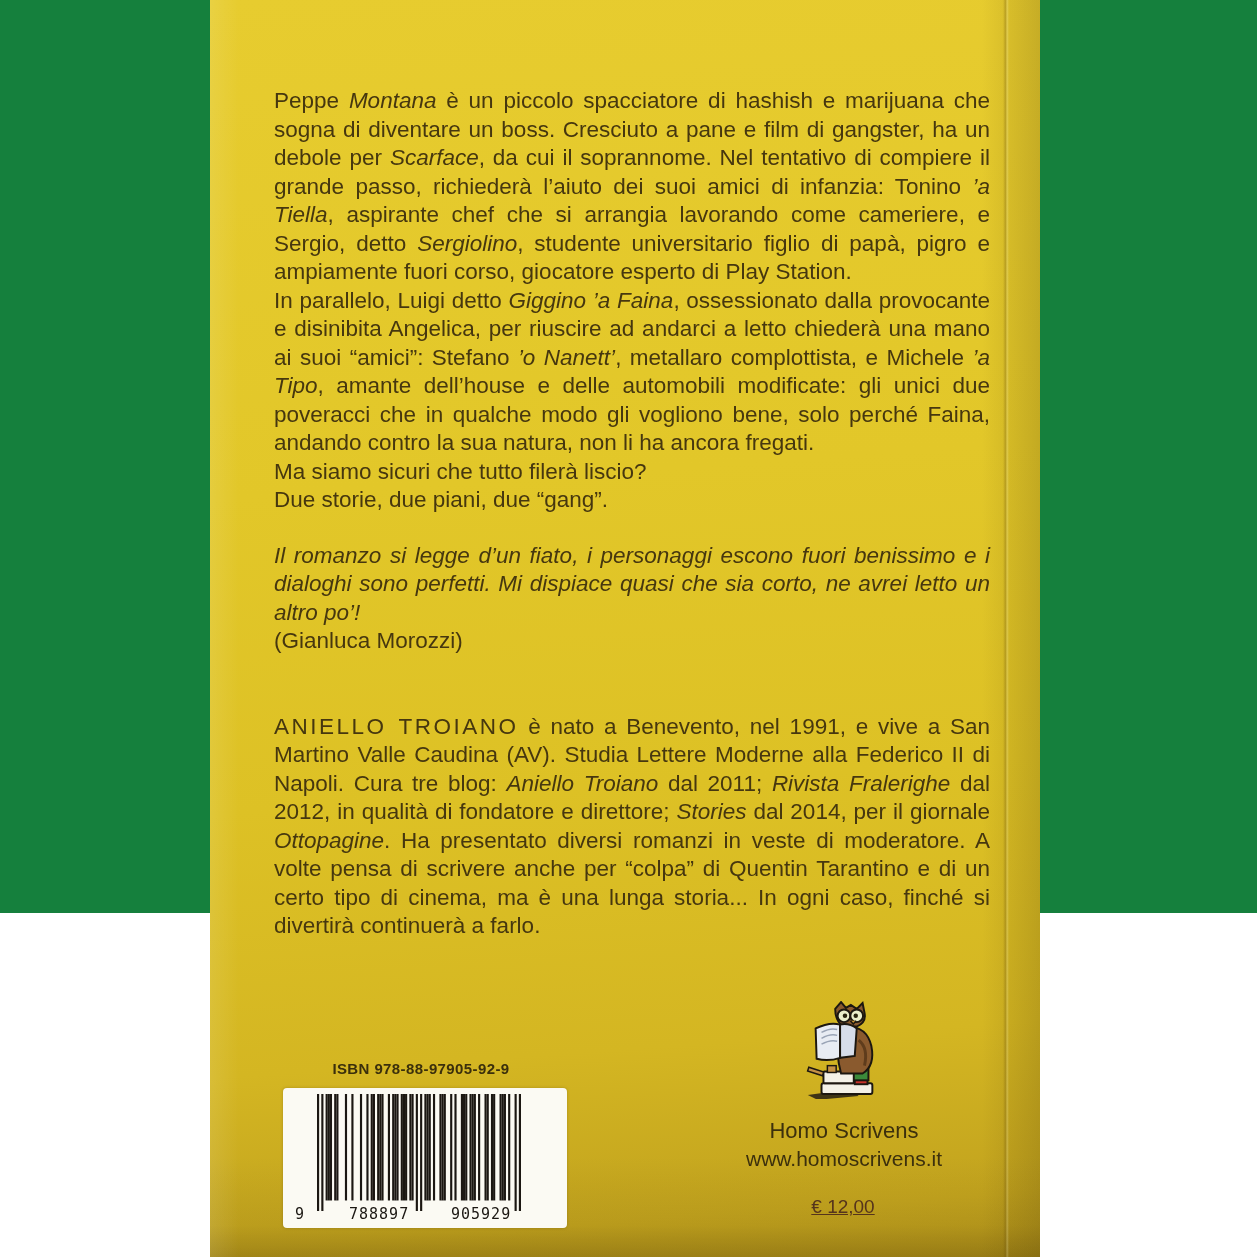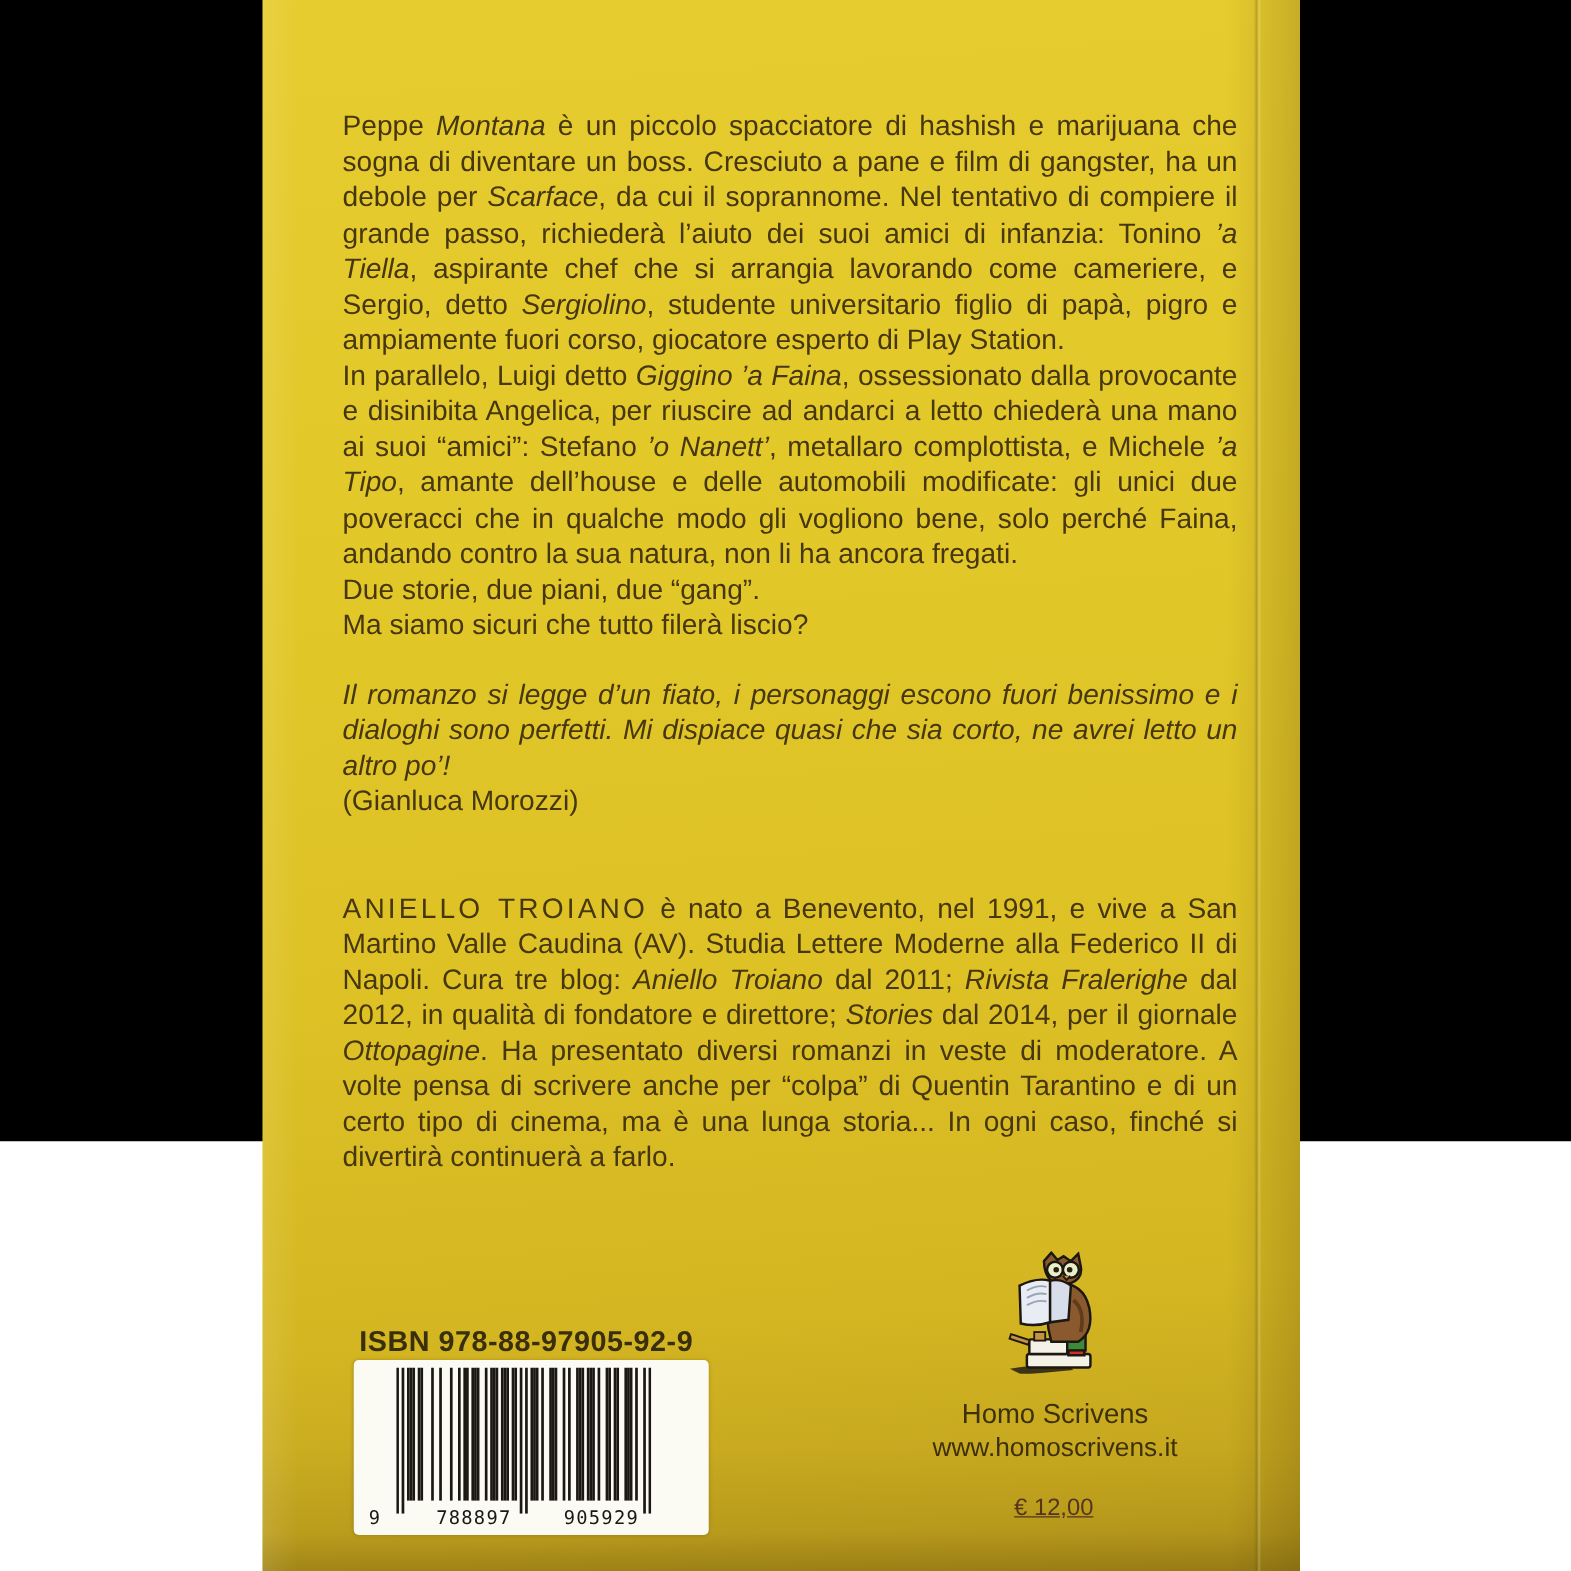--- a/index.html
+++ b/index.html
@@ -1,20 +1,20 @@
 <!DOCTYPE html>
 <html lang="it"><head>
 <meta charset="utf-8">
 <style>
   html,body{margin:0;padding:0;}
   body{
     width:1257px;height:1257px;background:#ffffff;overflow:hidden;
     font-family:"Liberation Sans","DejaVu Sans",sans-serif;
   }
-  .stage{position:relative;width:1257px;height:913px;background:#000000;}
+  .stage{position:relative;width:1257px;height:913px;background:#15803d;}
 
   
   .cover{
     position:absolute;left:210px;top:0;width:830px;height:1257px;
     background:linear-gradient(176deg,#e7cc2f 0%,#e2c729 38%,#ddc125 62%,#d4b622 82%,#c2a31e 95%,#b3941b 100%);
   }
   .cover::before{ 
     content:"";position:absolute;inset:0;pointer-events:none;
     background:
       linear-gradient(90deg,rgba(255,255,240,.10) 0,rgba(0,0,0,0) 3.5%,rgba(0,0,0,0) 93%,rgba(86,66,8,.22) 100%),
@@ -40,21 +40,21 @@
 
   
   .publisher{position:absolute;left:518px;top:1001px;width:232px;text-align:center;color:#3c300d;}
   .publisher svg{display:block;margin:0 auto;}
   .pub-name{font-size:22px;line-height:24px;margin-top:20px;}
   .pub-url{font-size:21px;line-height:23px;margin-top:4px;}
 
   
   .isbn-label{
     position:absolute;left:70px;top:1060px;width:282px;text-align:center;
-    font-weight:bold;font-size:23px;color:#3a2f0c;letter-spacing:.4px;
+    font-weight:bold;font-size:15px;color:#3a2f0c;letter-spacing:.4px;
   }
   .bbox{
     position:absolute;left:73px;top:1088px;width:284px;height:140px;
     background:#fbfaf3;border-radius:4px;box-shadow:0 0 3px rgba(90,70,10,.35);
   }
   .bars{position:absolute;left:34px;top:6px;fill:#1b1712;}
   .bdigits{position:absolute;left:0;bottom:5px;width:100%;height:18px;
     font-family:"DejaVu Sans Mono","Liberation Mono",monospace;
     font-size:15px;color:#1b1712;letter-spacing:1px;}
   .bdigits span{position:absolute;bottom:0;}
@@ -70,22 +70,22 @@
 </style>
 </head>
 <body>
 
 <div class="stage">
   <div class="cover">
 
     <div class="textblock">
       <p><span>Peppe </span><span class="it">Montana</span><span> è un piccolo spacciatore di hashish e marijuana che sogna di diventare un boss. Cresciuto a pane e film di gangster, ha un debole per </span><span class="it">Scarface</span><span>, da cui il soprannome. Nel tentativo di compiere il grande passo, richiederà l’aiuto dei suoi amici di infanzia: Tonino </span><span class="it">’a Tiella</span><span>, aspirante chef che si arrangia lavorando come cameriere, e Sergio, detto </span><span class="it">Sergiolino</span><span>, studente universitario figlio di papà, pigro e ampiamente fuori corso, giocatore esperto di Play Station.</span></p>
       <p><span>In parallelo, Luigi detto </span><span class="it">Giggino ’a Faina</span><span>, ossessionato dalla provocante e disinibita Angelica, per riuscire ad andarci a letto chiederà una mano ai suoi “amici”: Stefano </span><span class="it">’o Nanett’</span><span>, metallaro complottista, e Michele </span><span class="it">’a Tipo</span><span>, amante dell’house e delle automobili modificate: gli unici due poveracci che in qualche modo gli vogliono bene, solo perché Faina, andando contro la sua natura, non li ha ancora fregati.</span></p>
+      <p class="tagline">Ma siamo sicuri che tutto filerà liscio?</p>
       <p class="tagline">Due storie, due piani, due “gang”.</p>
-      <p class="tagline">Ma siamo sicuri che tutto filerà liscio?</p>
       <p class="quote">Il romanzo si legge d’un fiato, i personaggi escono fuori benissimo e i dialoghi sono perfetti. Mi dispiace quasi che sia corto, ne avrei letto un altro po’!</p>
       <p class="attr">(Gianluca Morozzi)</p>
       <p class="bio"><span class="caps">ANIELLO TROIANO</span><span> è nato a Benevento, nel 1991, e vive a San Martino Valle Caudina (AV). Studia Lettere Moderne alla Federico II di Napoli. Cura tre blog: </span><span class="it">Aniello Troiano</span><span> dal 2011; </span><span class="it">Rivista Fralerighe</span><span> dal 2012, in qualità di fondatore e direttore; </span><span class="it">Stories</span><span> dal 2014, per il giornale </span><span class="it">Ottopagine</span><span>. Ha presentato diversi romanzi in veste di moderatore. A volte pensa di scrivere anche per “colpa” di Quentin Tarantino e di un certo tipo di cinema, ma è una lunga storia... In ogni caso, finché si divertirà continuerà a farlo.</span></p>
     </div>
 
     <div class="publisher">
       <svg width="88" height="98" viewBox="0 0 90 100" aria-hidden="true">
 
         <polygon points="8,96 52,90 60,97 18,101" fill="#241e14" opacity="0.85"></polygon>
 

